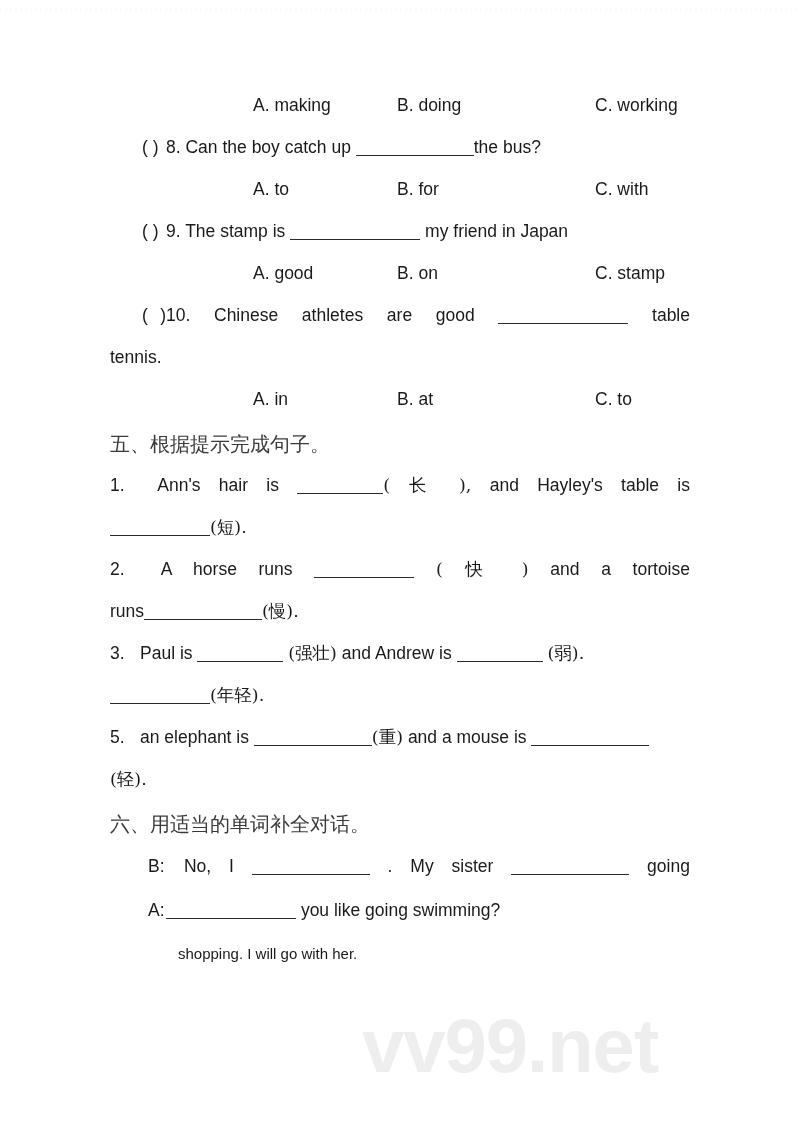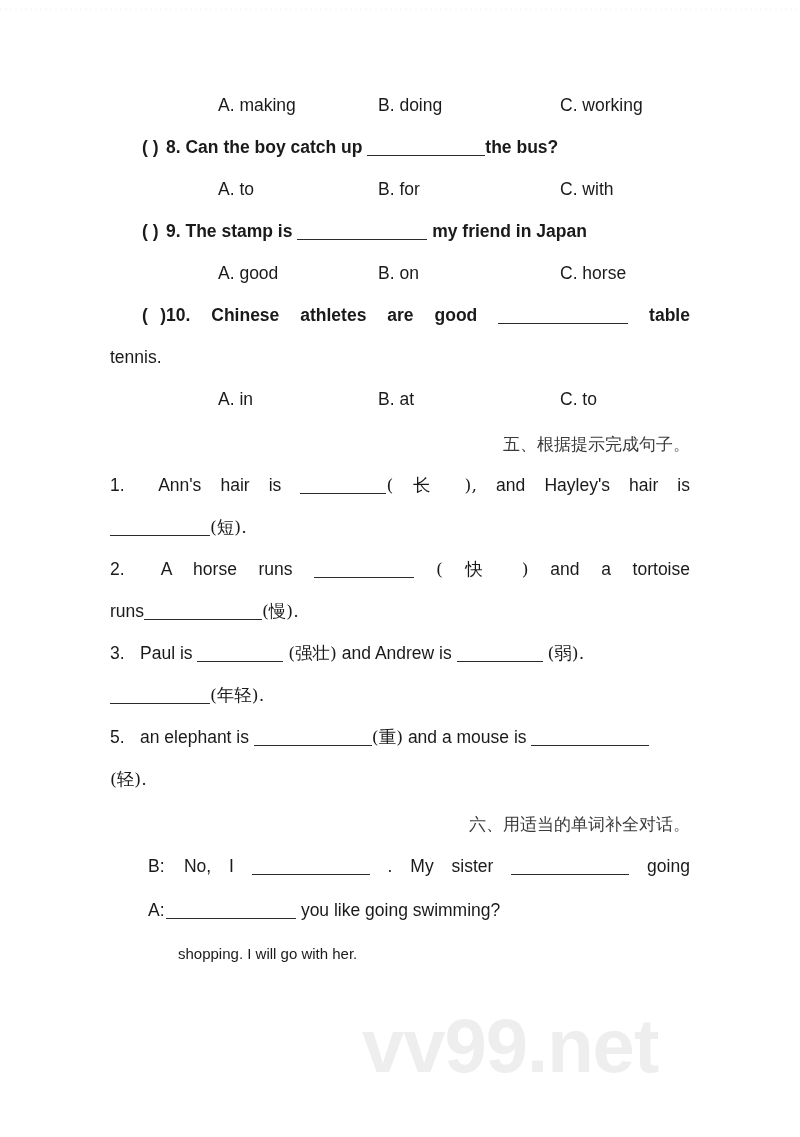--- a/index.html
+++ b/index.html
@@ -41,30 +41,30 @@
   
   .opt-row {
     position: relative;
     height: 42px;
     line-height: 42px;
     font-size: 17.5px;
   }
   .opt {
     position: absolute;
     white-space: nowrap;
+    margin-left: 35px;
   }
   .opt.a { left: 108px; }
-  .opt.b { left: 268px; }
+  .opt.b { left: 252px; }
   .opt.c { left: 450px; }
   
   .q-line {
     font-size: 17.5px;
     line-height: 42px;
     white-space: nowrap;
-    font-weight: bold;
   }
   .q-line.justify {
     white-space: normal;
     text-align: justify;
     text-align-last: justify;
   }
   .q-paren {
     display: inline-block;
     width: 56px;
     padding-left: 32px;
@@ -75,25 +75,24 @@
     border-bottom: 1.4px solid #2b2b2b;
     vertical-align: -3px;
   }
   .bl-md  { width: 86px; }
   .bl-lg  { width: 100px; }
   .bl-xl  { width: 118px; }
   .bl-xxl { width: 130px; }
   
   .sec-head {
     font-family: "DejaVu Serif", "Liberation Serif", serif;
-    font-size: 17px;
+    font-size: 20px;
     line-height: 40px;
     color: #3a3a3a;
     margin-top: 4px;
-    text-align: right;
   }
   
   .item {
     font-size: 17.5px;
     line-height: 42px;
   }
   .item.justify {
     text-align: justify;
     text-align-last: justify;
   }
@@ -170,21 +169,21 @@
     <div class="q-line">
       <span class="q-paren">(          )</span><span>9.</span>
       <span>The stamp is</span>
       <span class="blank bl-xxl"></span>
       <span>my friend in Japan</span>
     </div>
 
     <div class="opt-row">
       <span class="opt a">A. good</span>
       <span class="opt b">B. on</span>
-      <span class="opt c">C. horse</span>
+      <span class="opt c">C. stamp</span>
     </div>
 
     <div class="q-line justify">
       <span class="q-paren">(          )</span><span>10.</span>
       <span>Chinese athletes are good</span>
       <span class="blank bl-xxl"></span>
       <span>table</span>
     </div>
     <div class="wrap-line">tennis.</div>
 
@@ -193,21 +192,21 @@
       <span class="opt b">B. at</span>
       <span class="opt c">C. to</span>
     </div>
 
     <div class="sec-head">五、根据提示完成句子。</div>
 
     <div class="item justify">
       <span class="indent-num">1.</span>
       <span>Ann's hair is</span>
       <span class="blank bl-md"></span><span class="cn">( 长 ),</span>
-      <span>and Hayley's hair is</span>
+      <span>and Hayley's table is</span>
     </div>
     <div class="wrap-line">
       <span class="blank bl-lg"></span><span class="cn">(短).</span>
     </div>
 
     <div class="item justify">
       <span class="indent-num">2.</span>
       <span>A horse runs</span>
       <span class="blank bl-lg"></span>
       <span class="cn">( 快 )</span>

